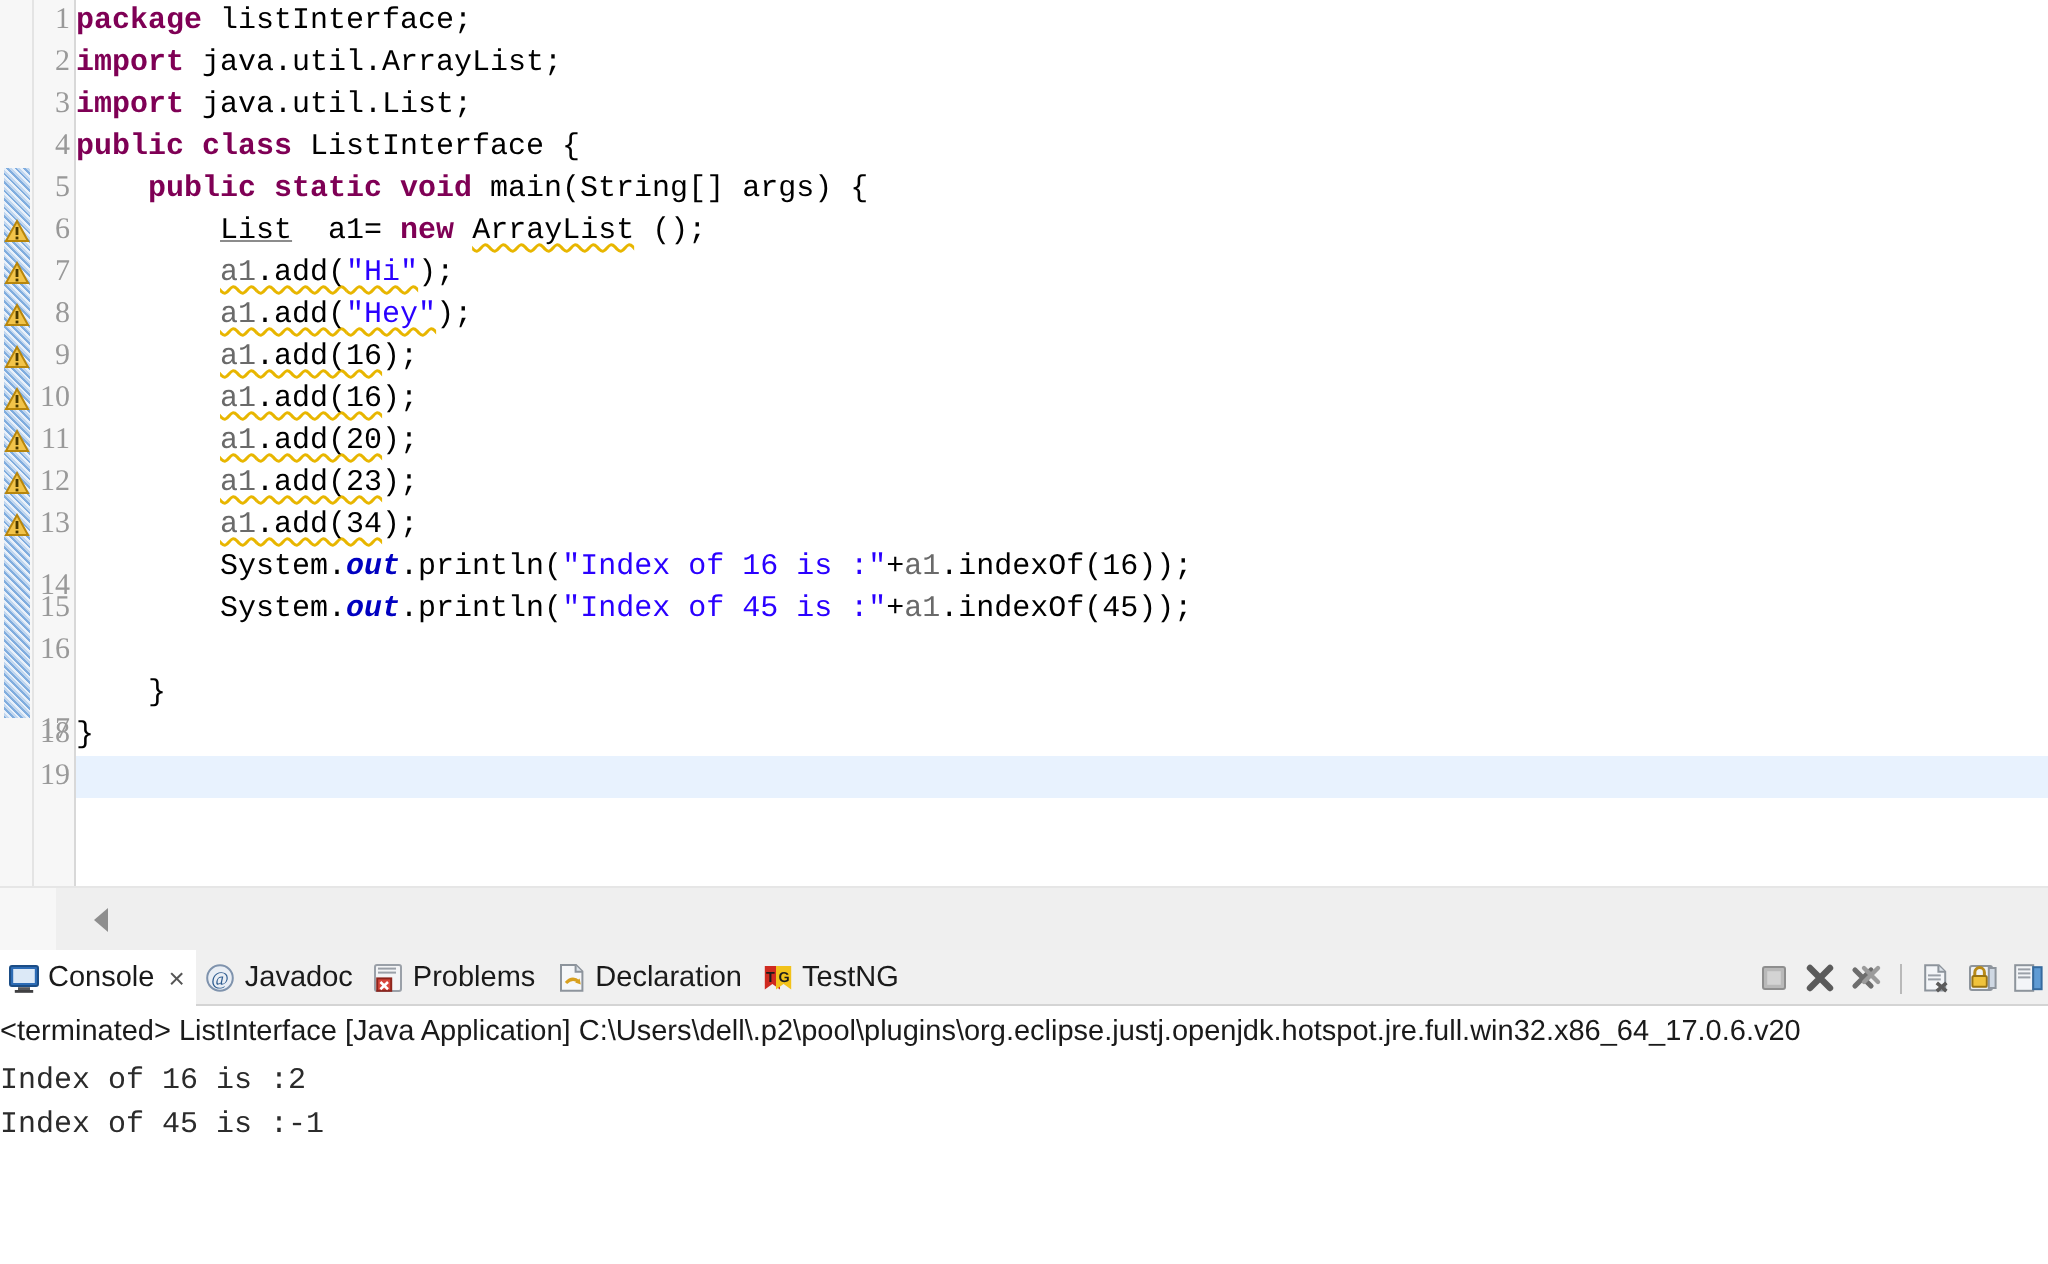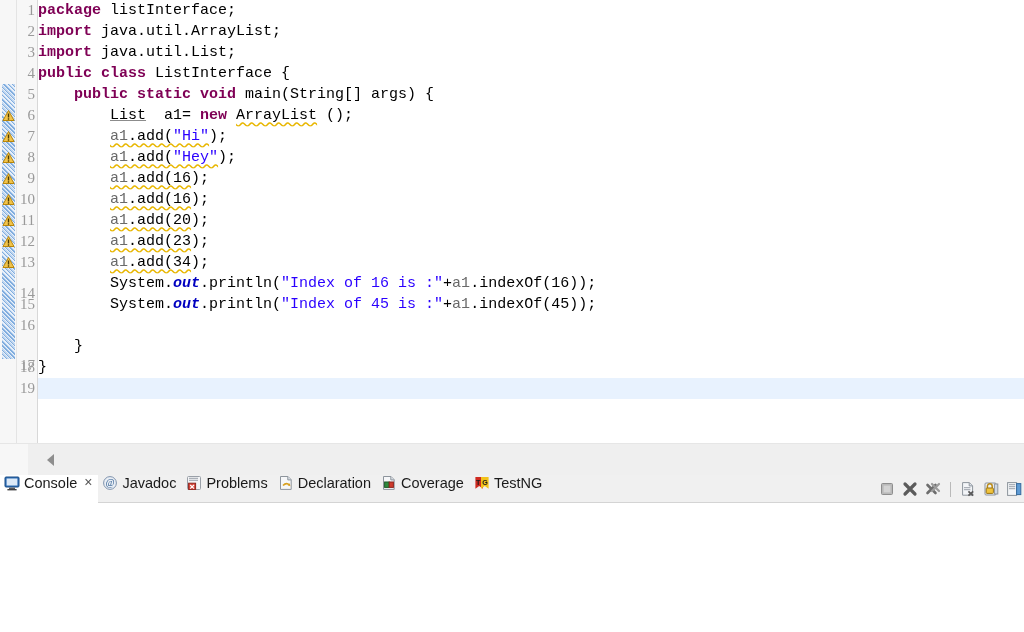--- a/index.html
+++ b/index.html
@@ -117,21 +117,21 @@
   #tabbar {
     position: absolute; left: 0; top: 0; width: 1024px; height: 28px;
     background: #f0f0f0;
     border-bottom: 1px solid #d4d4d4;
   }
   #tab-strip {
     position: absolute; left: 0; top: 0; height: 28px;
     display: flex; align-items: center;
   }
   .tab {
-    display: flex; gap: 4px;
+    display: flex; align-items: center; gap: 4px;
     height: 28px; padding: 0 6px 0 4px;
     font-size: 14.5px; color: #1a1a1a;
     cursor: default; white-space: nowrap;
   }
   .tab.active { background: #ffffff; }
   .tab-ico { width: 16px; height: 16px; flex: 0 0 16px; }
   .tab-ico svg { display: block; }
   .tab-close {
     font-family: "Liberation Sans", sans-serif;
     font-size: 14px; color: #555; margin-left: 3px; line-height: 1;
@@ -347,31 +347,20 @@
               <path d="M9.8 1.6 V4.9 H13.1" fill="#dde3ea" stroke="#8d949c"></path>
               <path d="M5 10.5 q3.2 -3.4 6.4 -0.6" stroke="#d8a01f" stroke-width="1.6" fill="none"></path>
               <polygon points="11.8,8.2 12.4,11.2 9.6,10.2" fill="#d8a01f"></polygon>
             </svg>
           </span>
           <span>Declaration</span>
         </div>
         <div class="tab">
           <span class="tab-ico">
             <svg width="16" height="16" viewBox="0 0 16 16">
-              <path d="M2.5 1.5 H10 L13.2 4.7 V14.4 H2.5 Z" fill="#f6f7f9" stroke="#8d949c"></path>
-              <path d="M9.8 1.6 V4.9 H13.1" fill="#dde3ea" stroke="#8d949c"></path>
-              <rect x="3.6" y="7" width="4.6" height="5.4" fill="#2f8a3d" stroke="#1d5c28"></rect>
-              <rect x="8.2" y="7" width="4.2" height="5.4" fill="#cf3a2c" stroke="#8d251d"></rect>
-            </svg>
-          </span>
-          <span>Coverage</span>
-        </div>
-        <div class="tab">
-          <span class="tab-ico">
-            <svg width="16" height="16" viewBox="0 0 16 16">
               <path d="M1.4 2 H9 V13.8 L5.2 11 L1.4 13.8 Z" fill="#cf2a20"></path>
               <path d="M7 2 H14.6 V13.8 L10.8 11 L7 13.8 Z" fill="#f2c21a"></path>
               <text x="4.2" y="9.8" font-family="Liberation Sans, sans-serif" font-size="7.2" font-weight="bold" fill="#1c1c1c" text-anchor="middle">T</text>
               <text x="11" y="9.8" font-family="Liberation Sans, sans-serif" font-size="7.2" font-weight="bold" fill="#1c1c1c" text-anchor="middle">G</text>
             </svg>
           </span>
           <span>TestNG</span>
         </div>
       </div>
     <div id="tool-strip">
@@ -415,13 +404,20 @@
             <rect x="1.6" y="1.6" width="9" height="12.8" fill="#f3f5f8" stroke="#8d949c"></rect>
             <rect x="3" y="3.2" width="6.2" height="1" fill="#9aa0a8"></rect>
             <rect x="3" y="5.2" width="6.2" height="1" fill="#9aa0a8"></rect>
             <rect x="3" y="7.2" width="6.2" height="1" fill="#9aa0a8"></rect>
             <rect x="10.6" y="2.6" width="4.2" height="11" fill="#5f9bd4" stroke="#356a9e"></rect>
           </svg>
         </span>
       </div>
   </div>
 
+  <div id="console-body">
+    <div id="console-header">&lt;terminated&gt; ListInterface [Java Application] C:\Users\dell\.p2\pool\plugins\org.eclipse.justj.openjdk.hotspot.jre.full.win32.x86_64_17.0.6.v20</div>
+    <div id="console-out-lines">
+        <div class="con-out" style="top: 27px;">Index of 16 is :2</div>
+        <div class="con-out" style="top: 49px;">Index of 45 is :-1</div>
+      </div>
+  </div>
 </div>
 
 </body></html>

